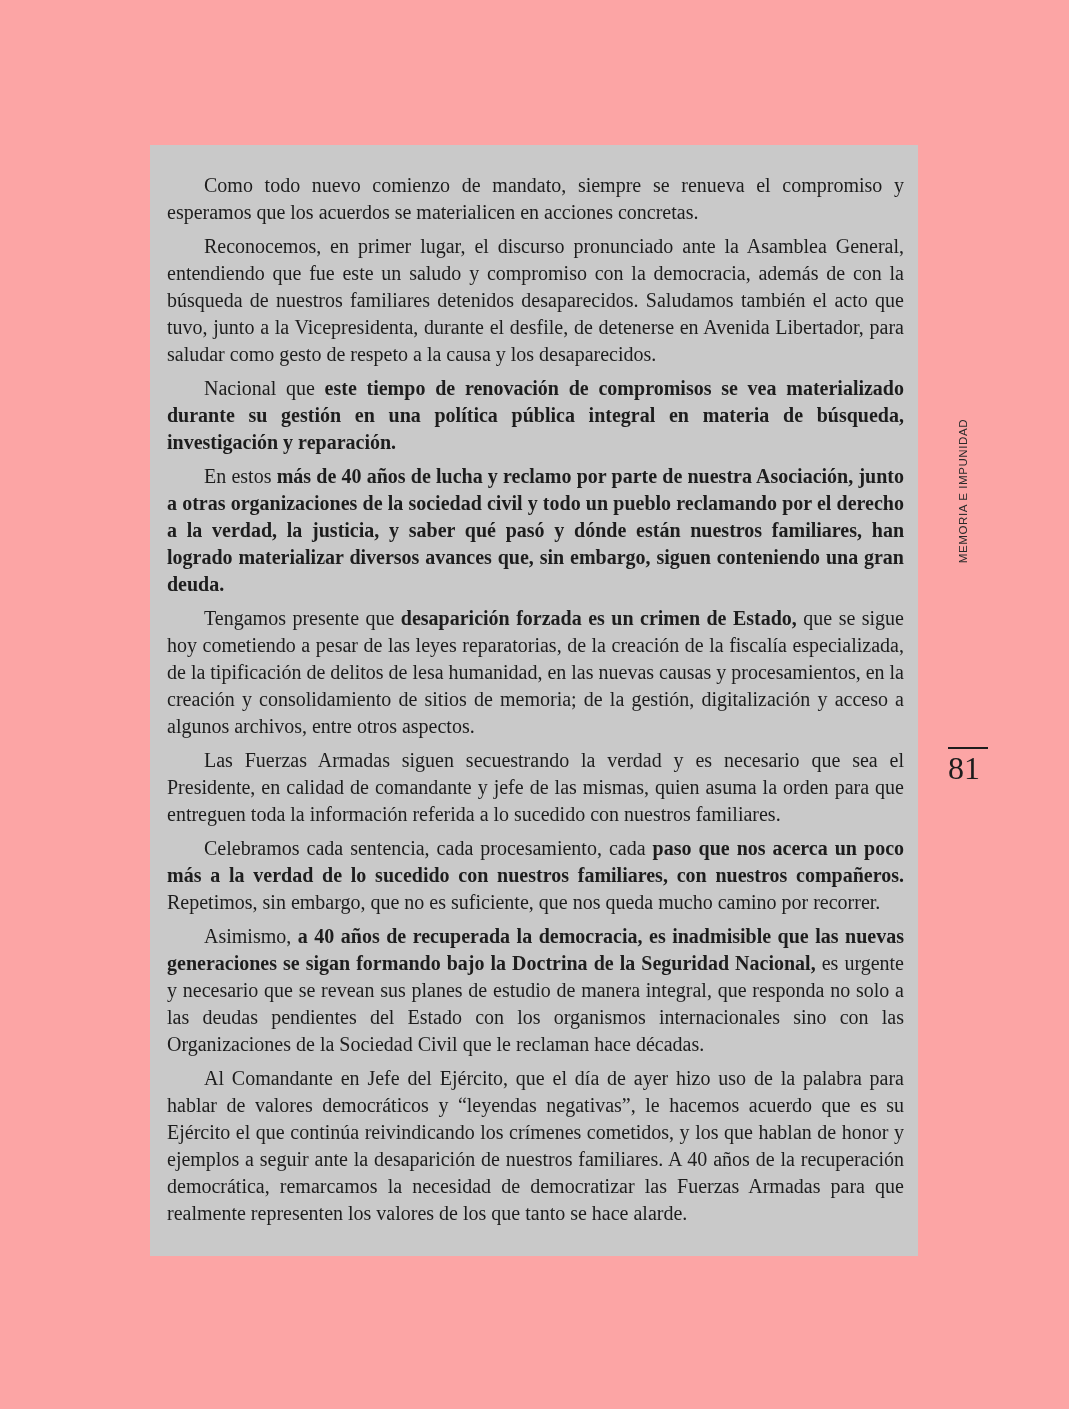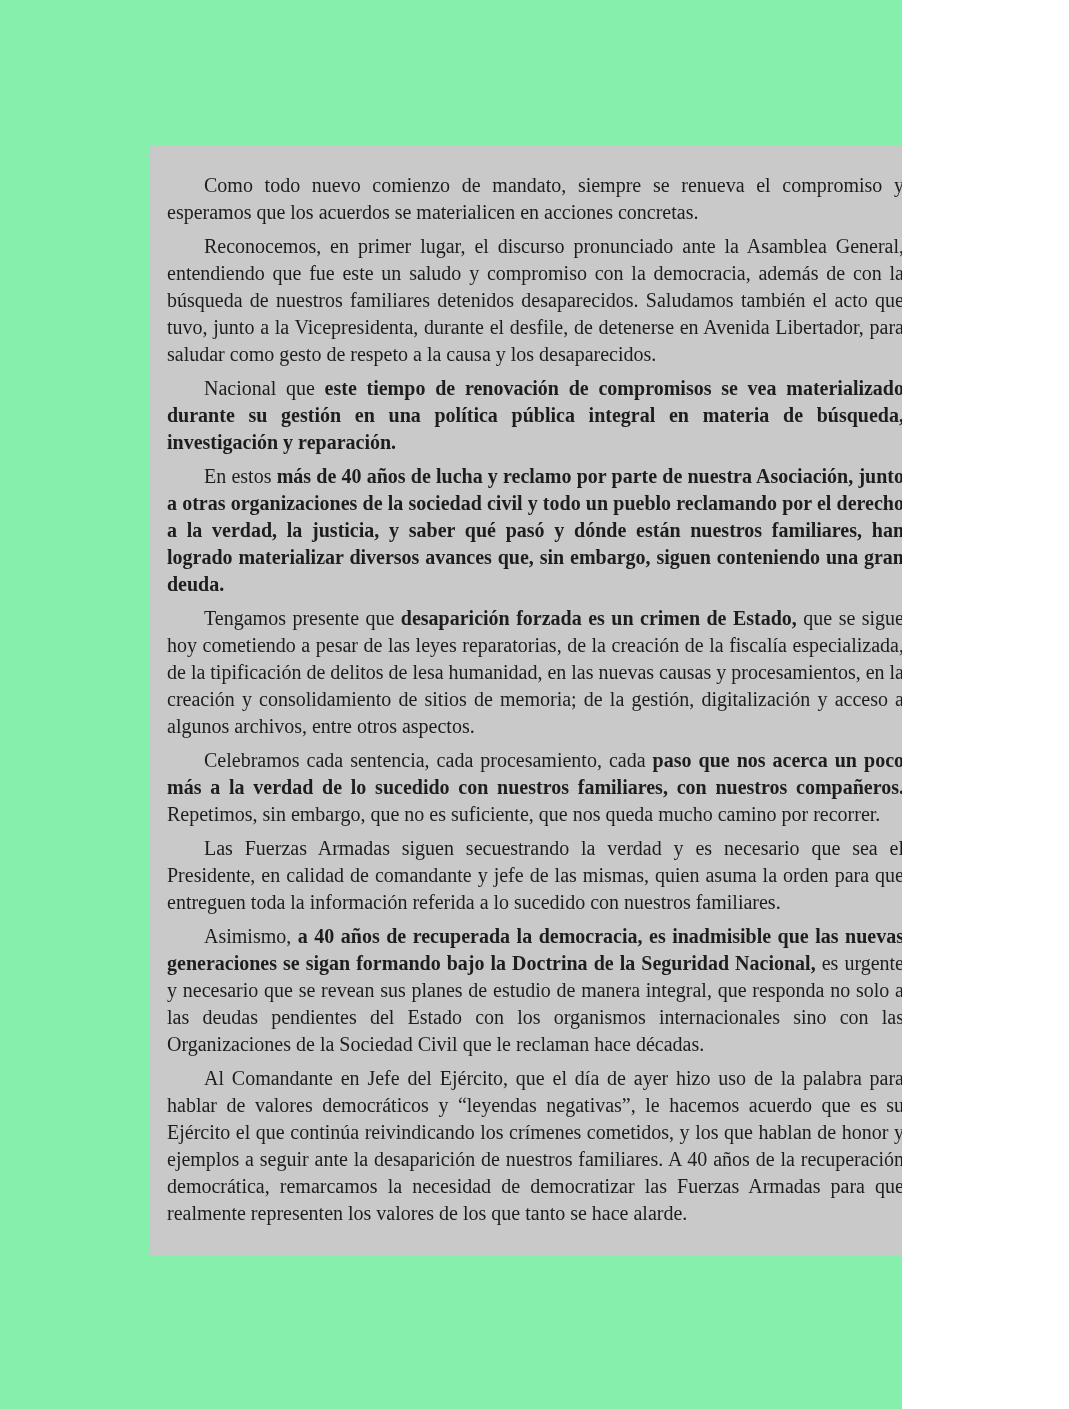--- a/index.html
+++ b/index.html
@@ -1,20 +1,20 @@
 <!DOCTYPE html>
 <html><head>
 <meta charset="utf-8">
 <style>
   html, body { margin: 0; padding: 0; background: #ffffff; }
   .page {
     position: relative;
-    width: 902px;
+    width: 1069px;
     height: 1409px;
-    background: #86efac;
+    background: #fca5a5;
     overflow: hidden;
     font-family: "Liberation Serif", serif;
   }
   .content-panel {
     position: absolute;
     left: 150px;
     top: 145px;
     width: 768px;
     height: 1111px;
     box-sizing: border-box;
@@ -65,22 +65,22 @@
 
 <div class="page">
 
   <div class="content-panel" style="background-color: rgb(201, 201, 201);">
 
   <p class="para" style="color: rgb(29, 29, 29);"><span>Como todo nuevo comienzo de mandato, siempre se renueva el compromiso y esperamos que los acuerdos se materialicen en acciones concretas.</span></p>
       <p class="para" style="color: rgb(29, 29, 29);"><span>Reconocemos, en primer lugar, el discurso pronunciado ante la Asamblea General, entendiendo que fue este un saludo y compromiso con la democracia, además de con la búsqueda de nuestros familiares detenidos desaparecidos. Saludamos también el acto que tuvo, junto a la Vicepresidenta, durante el desfile, de detenerse en Avenida Libertador, para saludar como gesto de respeto a la causa y los desaparecidos.</span></p>
       <p class="para" style="color: rgb(29, 29, 29);"><span>Nacional que </span><span class="b">este tiempo de renovación de compromisos se vea materializado durante su gestión en una política pública integral en materia de búsqueda, investigación y reparación.</span></p>
       <p class="para" style="color: rgb(29, 29, 29);"><span>En estos </span><span class="b">más de 40 años de lucha y reclamo por parte de nuestra Asociación, junto a otras organizaciones de la sociedad civil y todo un pueblo reclamando por el derecho a la verdad, la justicia, y saber qué pasó y dónde están nuestros familiares, han logrado materializar diversos avances que, sin embargo, siguen conteniendo una gran deuda.</span></p>
       <p class="para" style="color: rgb(29, 29, 29);"><span>Tengamos presente que </span><span class="b">desaparición forzada es un crimen de Estado,</span><span> que se sigue hoy cometiendo a pesar de las leyes reparatorias, de la creación de la fiscalía especializada, de la tipificación de delitos de lesa humanidad, en las nuevas causas y procesamientos, en la creación y consolidamiento de sitios de memoria; de la gestión, digitalización y acceso a algunos archivos, entre otros aspectos.</span></p>
+      <p class="para" style="color: rgb(29, 29, 29);"><span>Las Fuerzas Armadas siguen secuestrando la verdad y es necesario que sea el Presidente, en calidad de comandante y jefe de las mismas, quien asuma la orden para que entreguen toda la información referida a lo sucedido con nuestros familiares.</span></p>
       <p class="para" style="color: rgb(29, 29, 29);"><span>Celebramos cada sentencia, cada procesamiento, cada </span><span class="b">paso que nos acerca un poco más a la verdad de lo sucedido con nuestros familiares, con nuestros compañeros.</span><span> Repetimos, sin embargo, que no es suficiente, que nos queda mucho camino por recorrer.</span></p>
-      <p class="para" style="color: rgb(29, 29, 29);"><span>Las Fuerzas Armadas siguen secuestrando la verdad y es necesario que sea el Presidente, en calidad de comandante y jefe de las mismas, quien asuma la orden para que entreguen toda la información referida a lo sucedido con nuestros familiares.</span></p>
       <p class="para" style="color: rgb(29, 29, 29);"><span>Asimismo, </span><span class="b">a 40 años de recuperada la democracia, es inadmisible que las nuevas generaciones se sigan formando bajo la Doctrina de la Seguridad Nacional,</span><span> es urgente y necesario que se revean sus planes de estudio de manera integral, que responda no solo a las deudas pendientes del Estado con los organismos internacionales sino con las Organizaciones de la Sociedad Civil que le reclaman hace décadas.</span></p>
       <p class="para" style="color: rgb(29, 29, 29);"><span>Al Comandante en Jefe del Ejército, que el día de ayer hizo uso de la palabra para hablar de valores democráticos y “leyendas negativas”, le hacemos acuerdo que es su Ejército el que continúa reivindicando los crímenes cometidos, y los que hablan de honor y ejemplos a seguir ante la desaparición de nuestros familiares. A 40 años de la recuperación democrática, remarcamos la necesidad de democratizar las Fuerzas Armadas para que realmente representen los valores de los que tanto se hace alarde.</span></p>
     </div>
 
   <div class="margin-title">MEMORIA E IMPUNIDAD</div>
 
   <div class="page-number">81</div>
 
 </div>
 

